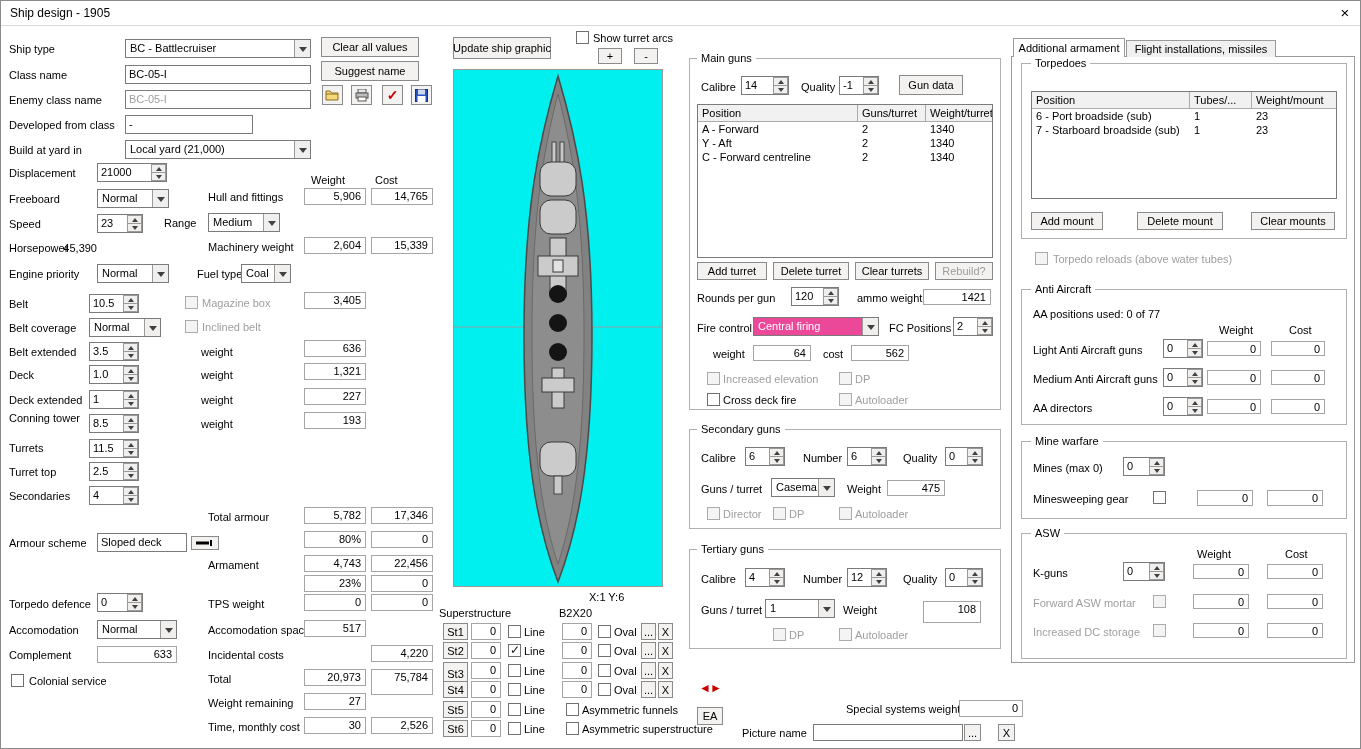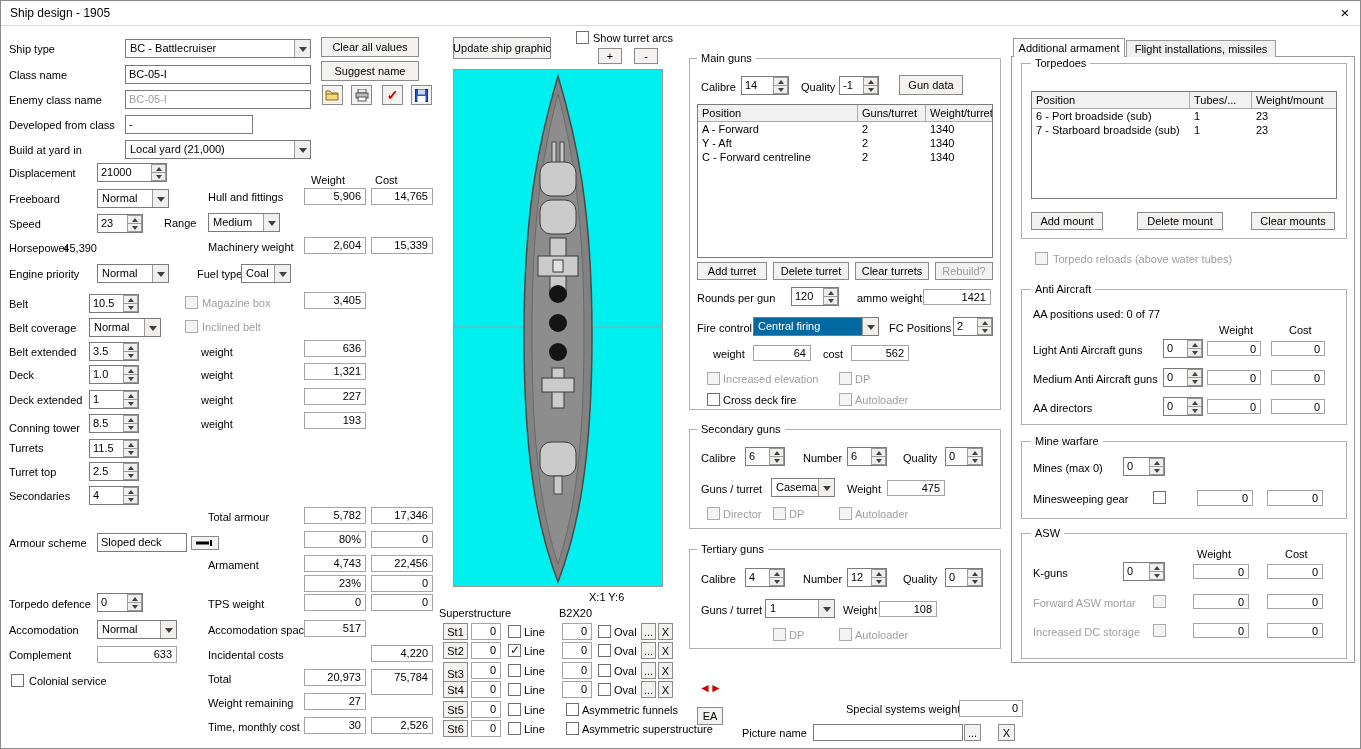--- a/index.html
+++ b/index.html
@@ -20,21 +20,21 @@
   .spin .v{position:absolute;left:3px;top:1px;line-height:15px;white-space:nowrap}
   .sbtns{position:absolute;right:0;top:0;bottom:0;width:15px;display:flex;flex-direction:column}
   .sbtns span{flex:1;background:#f0efee;border:1px solid #9a9a9a;position:relative}
   .sbtns span + span{margin-top:-1px}
   .su::after{content:"";position:absolute;left:50%;top:50%;margin:-2px 0 0 -3px;border-left:3px solid transparent;border-right:3px solid transparent;border-bottom:4px solid #404040}
   .sd::after{content:"";position:absolute;left:50%;top:50%;margin:-2px 0 0 -3px;border-left:3px solid transparent;border-right:3px solid transparent;border-top:4px solid #404040}
   .combo{position:absolute;background:#fff;border:1px solid #7b7b7b}
   .combo .v{position:absolute;left:4px;top:1px;line-height:15px;white-space:nowrap;overflow:hidden;right:17px}
   .da{position:absolute;right:0;top:0;bottom:0;width:16px;background:#f0efee;border-left:1px solid #9a9a9a}
   .da::after{content:"";position:absolute;left:50%;top:50%;margin:-2px 0 0 -4px;border-left:4px solid transparent;border-right:4px solid transparent;border-top:5px solid #404040}
-  .combo.sel{background:#0369a1}
+  .combo.sel{background:#ec4899}
   .combo.sel .v{color:#fff}
   .cb{position:absolute;width:13px;height:13px;background:#fff;border:1px solid #707070}
   .cb.dis{background:#f4f4f4;border-color:#ababab}
   .cb.checked::after{content:"✓";position:absolute;left:1px;top:-2px;font-size:12px;color:#1a1a1a}
   .gb{position:absolute;border:1px solid #b0b0b0}
   .lg{position:absolute;background:#fff;padding:0 4px;line-height:13px;white-space:nowrap;z-index:2}
   .tbl{position:absolute;background:#fff;border:1px solid #7b7b7b}
   .hr{display:flex;background:#f1f1f1;border-bottom:1px solid #ababab}
   .hc{padding:2px 4px;border-right:1px solid #ababab;line-height:12px;white-space:nowrap;overflow:hidden}
   .hc:last-child{border-right:none}
@@ -194,21 +194,21 @@
   <div class="spin" style="left:88px;top:389px;width:50px;height:19px">
     <span class="v">1</span>
     <span class="sbtns">
         <span class="su"></span>
         <span class="sd"></span>
       </span>
   </div>
   <div class="lbl" style="left:200px;top:393px">weight</div>
   <div class="ro" style="left:303px;top:387px;width:62px;height:17px">227</div>
 
-  <div class="lbl" style="left:8px;top:421px">Conning tower</div>
+  <div class="lbl" style="left:8px;top:411px">Conning tower</div>
   <div class="spin" style="left:88px;top:413px;width:50px;height:19px">
     <span class="v">8.5</span>
     <span class="sbtns">
         <span class="su"></span>
         <span class="sd"></span>
       </span>
   </div>
   <div class="lbl" style="left:200px;top:417px">weight</div>
   <div class="ro" style="left:303px;top:411px;width:62px;height:17px">193</div>
 
@@ -536,21 +536,21 @@
         <span class="su"></span>
         <span class="sd"></span>
       </span>
   </div>
   <div class="lbl" style="left:700px;top:603px">Guns / turret</div>
   <div class="combo" style="left:764px;top:598px;width:70px;height:19px">
     <span class="v">1</span>
       <span class="da"></span>
   </div>
   <div class="lbl" style="left:842px;top:603px">Weight</div>
-  <div class="ro" style="left:878px;top:600px;width:58px;height:16px">108</div>
+  <div class="ro" style="left:922px;top:600px;width:58px;height:22px">108</div>
   <span class="cb dis" style="left:772px;top:627px"></span>
   <div class="lbl dis" style="left:788px;top:628px">DP</div>
   <span class="cb dis" style="left:838px;top:627px"></span>
   <div class="lbl dis" style="left:854px;top:628px">Autoloader</div>
 
   <div class="lbl" style="left:845px;top:702px">Special systems weight</div>
   <div class="ro" style="left:958px;top:699px;width:64px;height:17px">0</div>
   <div class="lbl" style="left:741px;top:726px">Picture name</div>
   <div class="inp" style="left:812px;top:723px;width:150px;height:17px"></div>
   <div class="btn" style="left:963px;top:723px;width:17px;height:17px">...</div>

